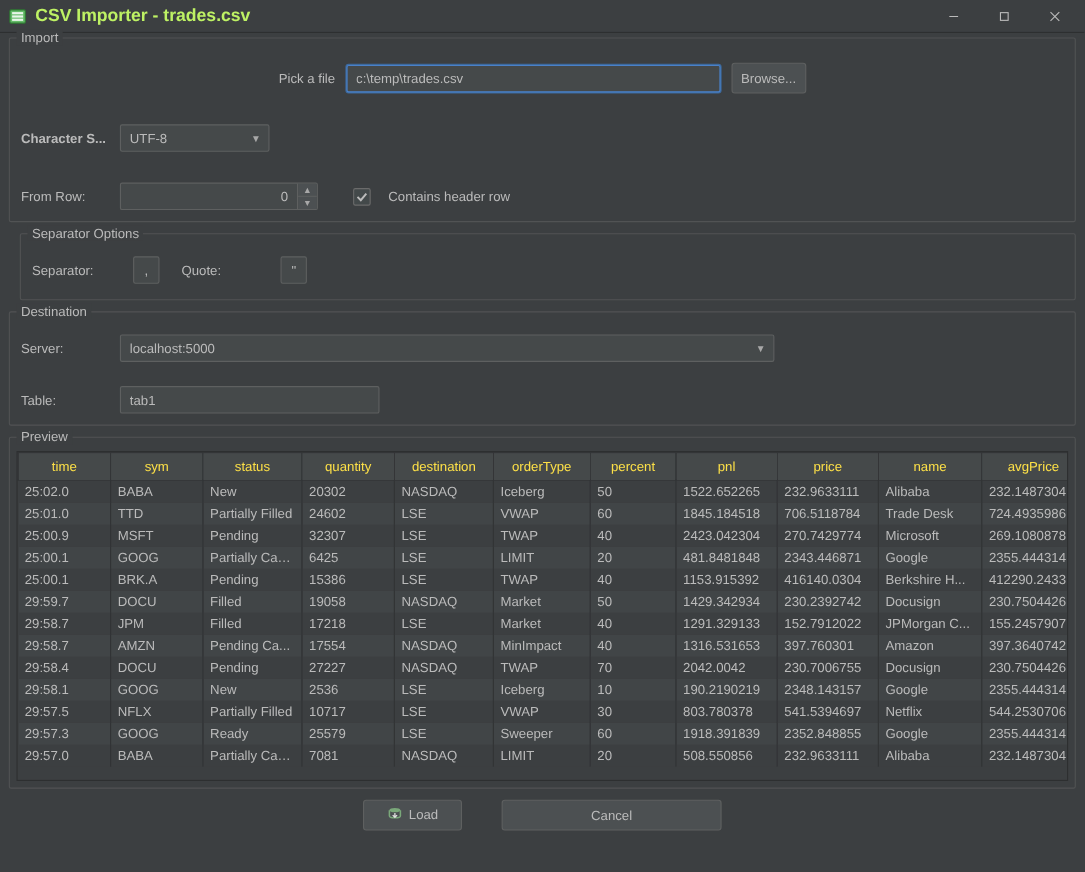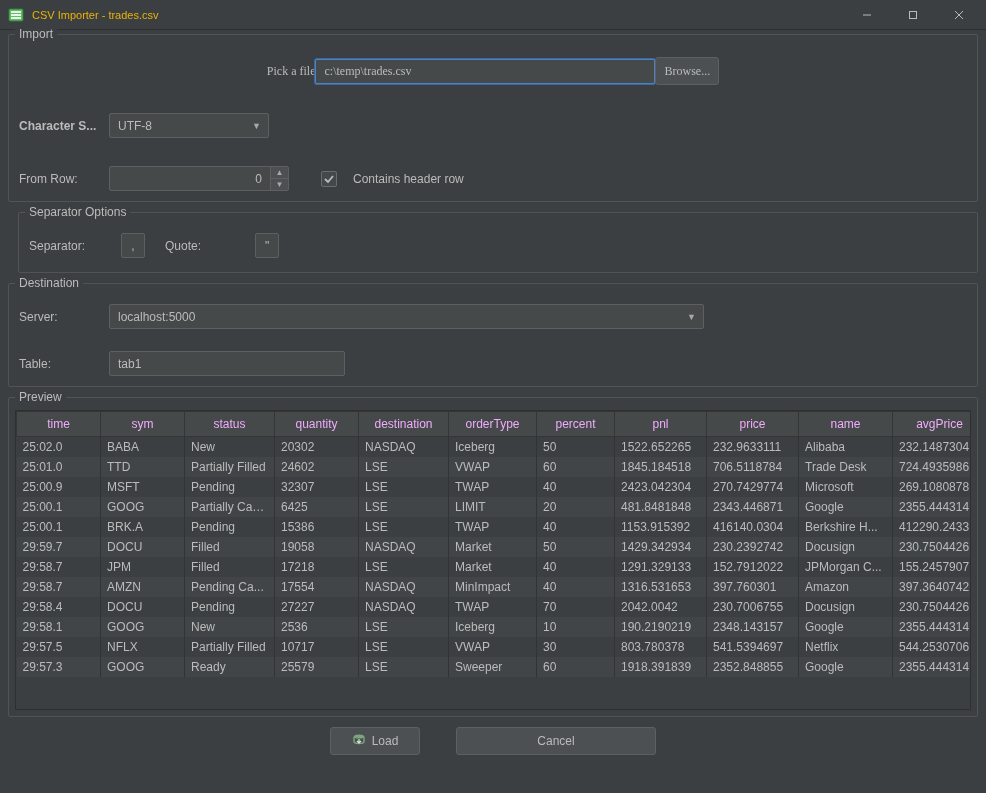--- a/index.html
+++ b/index.html
@@ -18,21 +18,21 @@
   display: flex;
   align-items: center;
   padding: 0 4px 0 8px;
   border-bottom: 1px solid #2d2f30;
 }
 .titlebar .app-icon {
   width: 16px; height: 16px;
   margin-right: 8px;
   display: inline-flex; align-items: center; justify-content: center;
 }
-.titlebar .title { color: #eab308; font-size: 11px; }
+.titlebar .title { color: #bef264; font-size: 16px; font-weight: bold; }
 .titlebar .win-controls { margin-left: auto; display: flex; }
 .titlebar .win-btn {
   width: 46px; height: 30px;
   display: flex; align-items: center; justify-content: center;
   color: #bbbbbb;
 }
 .content { padding: 4px 8px 0 8px; }
 
 .groupbox {
   border: 1px solid #515354;
@@ -130,21 +130,21 @@
   border: 1px solid #2d2f30;
 }
 .table-scroll {
   height: 100%;
   overflow-y: auto;
   overflow-x: hidden;
 }
 table { width: 100%; border-collapse: collapse; table-layout: fixed; }
 thead th {
   background: #45494a;
-  color: #f0abfc;
+  color: #fde047;
   font-weight: normal;
   text-align: center;
   padding: 5px 6px;
   border: 1px solid #333537;
   font-size: 12px;
   position: sticky;
   top: 0;
 }
 tbody td {
   padding: 3px 6px;
@@ -219,30 +219,30 @@
         </svg>
       </div>
   </div>
 </div>
 
 <div class="content">
 
   <div class="groupbox">
     <span class="legend">Import</span>
 
-    <div class="row" style="justify-content:center; margin-top:8px; margin-bottom:28px;font-family:Liberation Serif, serif;">
+    <div class="row" style="justify-content:center; gap:10px; margin-top:8px; margin-bottom:28px;">
       <span class="label">Pick a file</span>
       <input class="input focused" style="width: 340px;" value="c:\temp\trades.csv">
       <button class="btn">Browse...</button>
     </div>
 
     <div class="row" style="gap:10px; margin-bottom:28px;">
       <span class="label" style="width:80px;font-weight:bold;">Character S...</span>
       <span class="select-wrap">
-        <select class="select" style="width:160px; padding-right:22px;">
+        <select class="select" style="width:136px; padding-right:22px;">
           <option>UTF-8</option>
         </select>
         <span class="caret">▼</span>
       </span>
     </div>
 
     <div class="row" style="gap:10px;">
       <span class="label" style="width:80px;">From Row:</span>
       <span class="spinner-wrap">
         <input class="input" style="width: 180px;" value="0">
@@ -472,20 +472,33 @@
                 <td>Ready</td>
                 <td>25579</td>
                 <td>LSE</td>
                 <td>Sweeper</td>
                 <td>60</td>
                 <td>1918.391839</td>
                 <td>2352.848855</td>
                 <td>Google</td>
                 <td>2355.444314</td>
               </tr>
+              <tr>
+                <td>29:57.0</td>
+                <td>BABA</td>
+                <td>Partially Can...</td>
+                <td>7081</td>
+                <td>NASDAQ</td>
+                <td>LIMIT</td>
+                <td>20</td>
+                <td>508.550856</td>
+                <td>232.9633111</td>
+                <td>Alibaba</td>
+                <td>232.1487304</td>
+              </tr>
             </tbody>
         </table>
       </div>
     </div>
   </div>
 
   <div class="actions">
     <button class="btn">
       <span class="load-icon">
         <svg width="14" height="14" viewBox="0 0 14 14">

